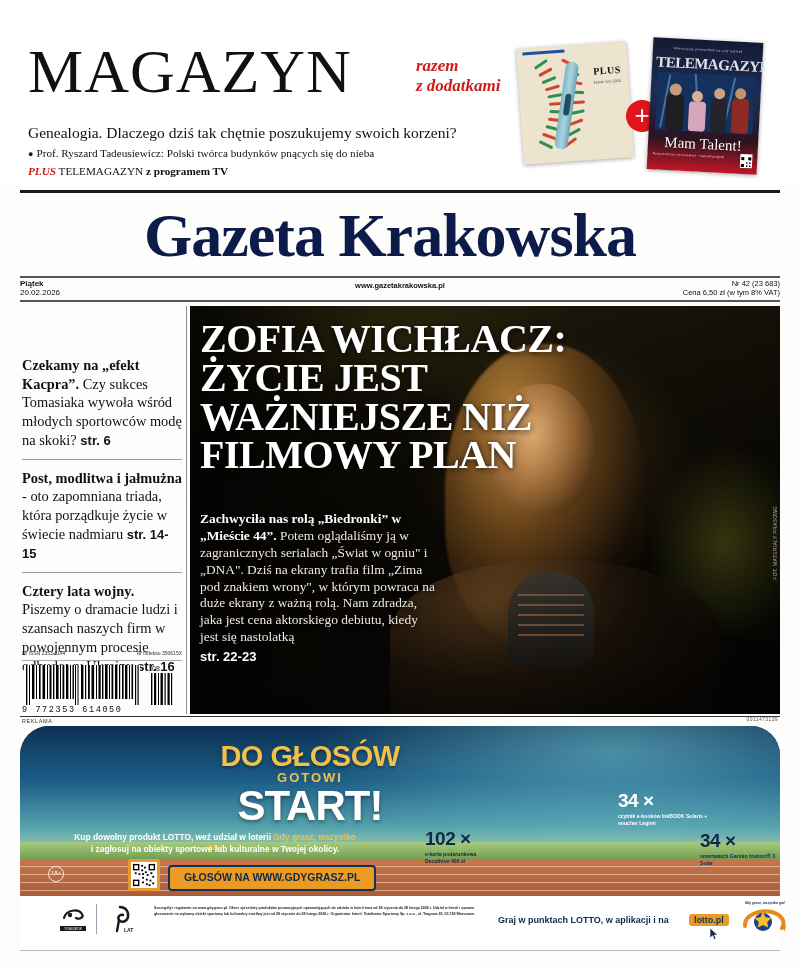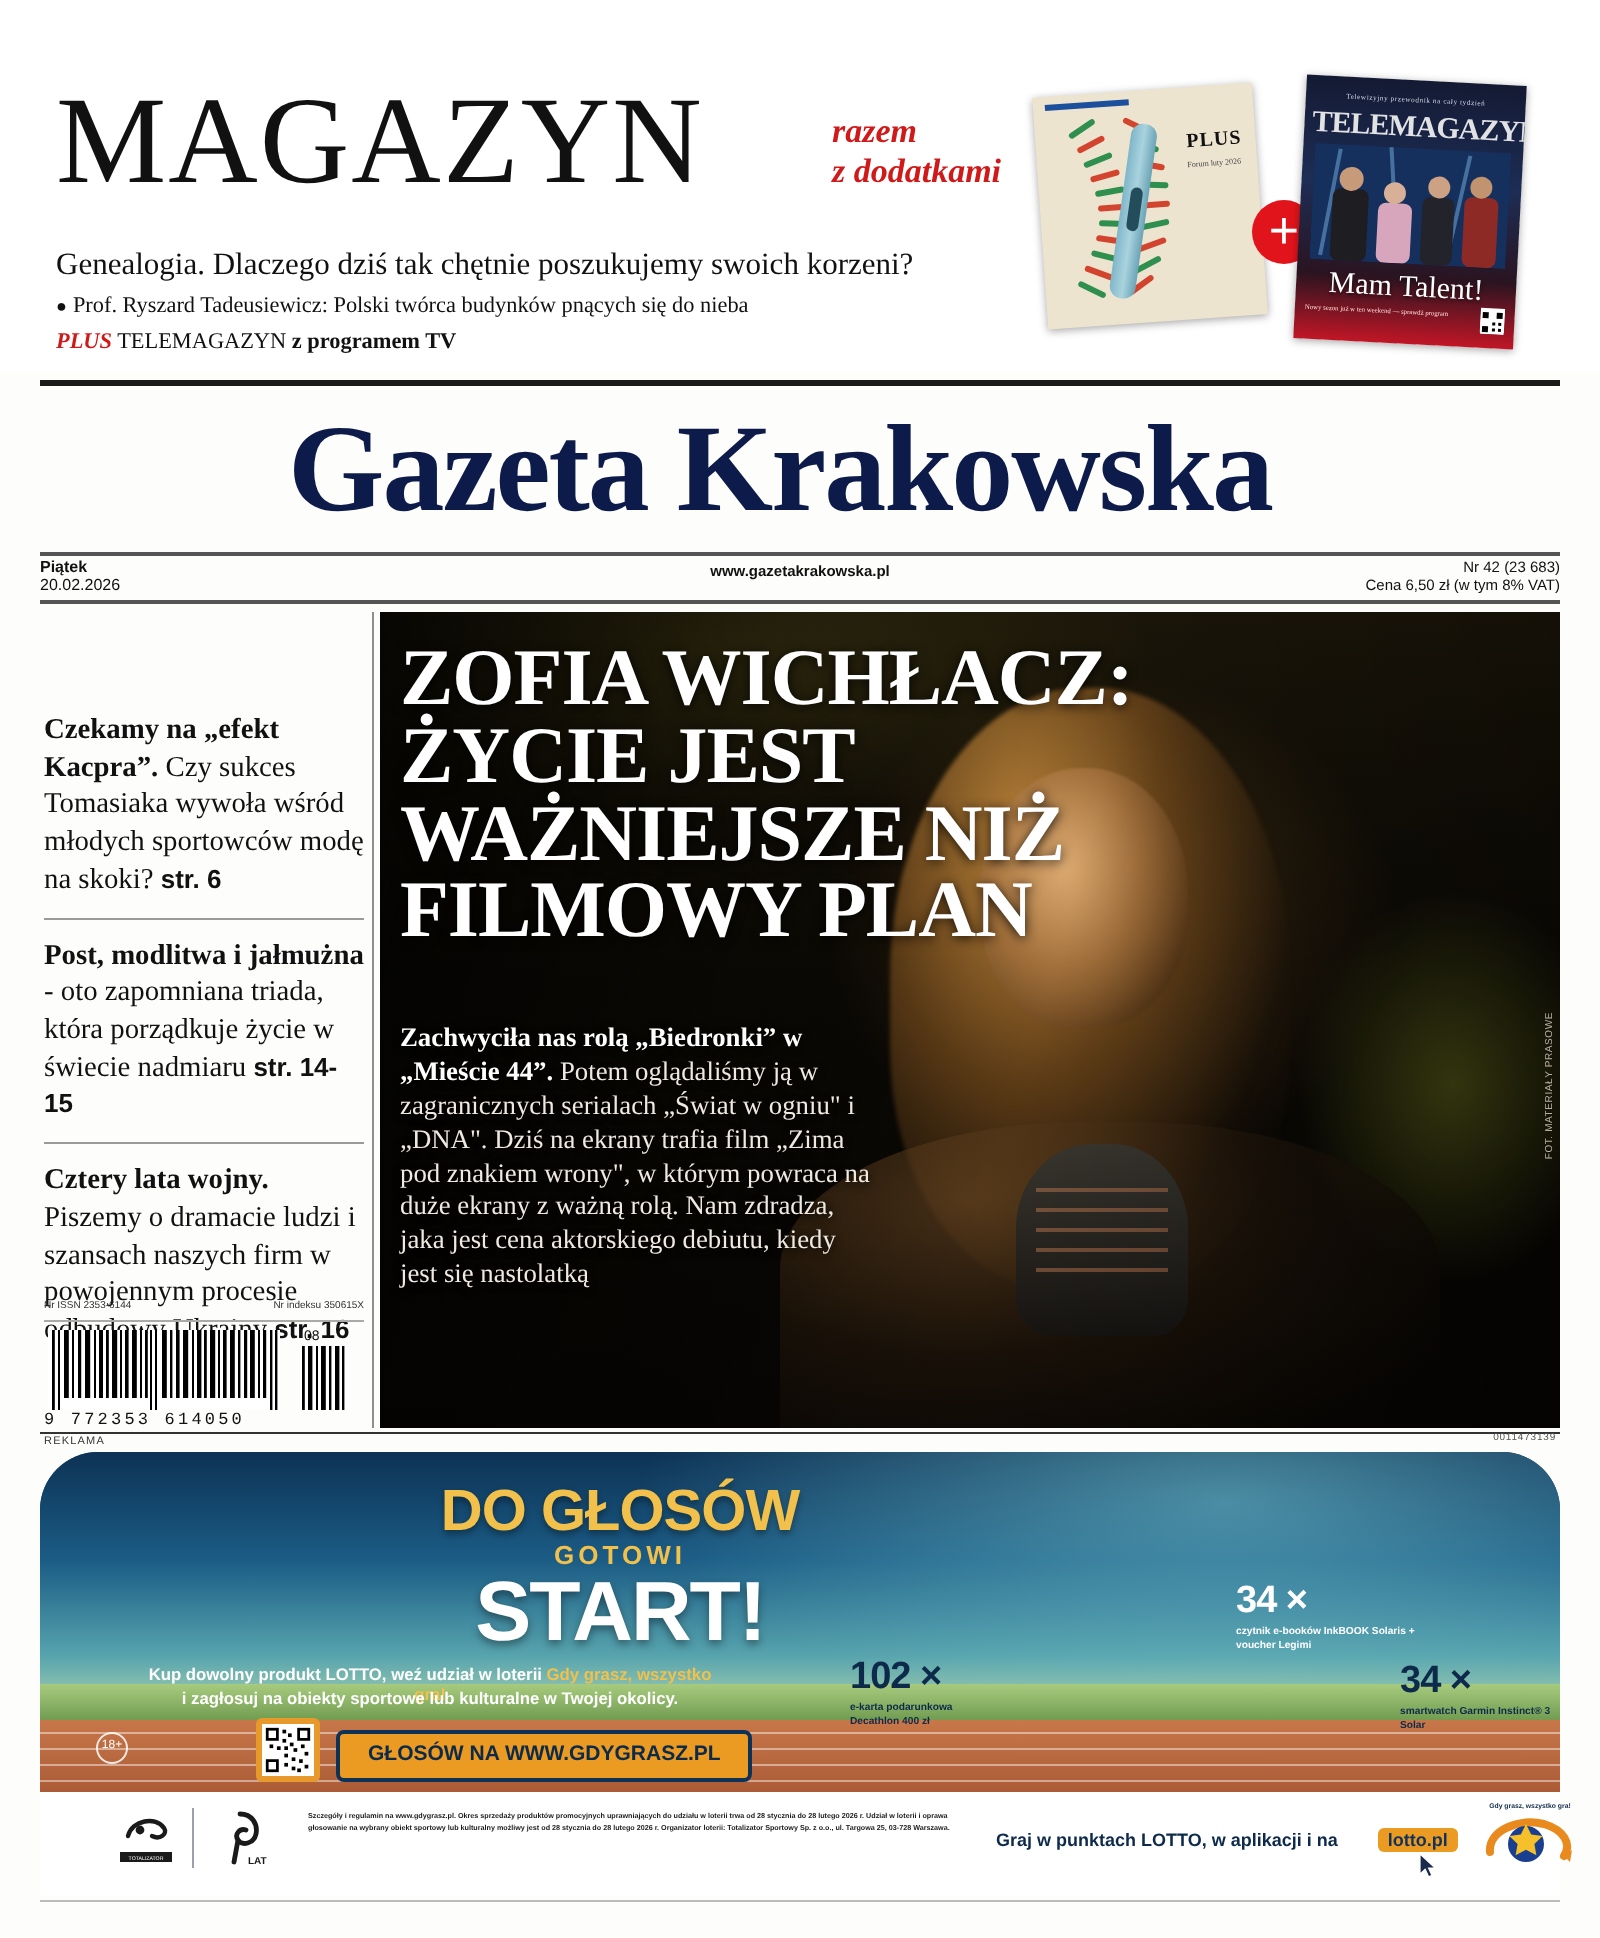--- a/index.html
+++ b/index.html
@@ -504,20 +504,21 @@
         <i style="top:42px"></i>
         <i style="top:52px"></i>
         <i style="top:62px"></i>
     </div>
     <div class="gloss"></div>
 
     <div id="headline">ZOFIA WICHŁACZ: ŻYCIE JEST WAŻNIEJSZE NIŻ FILMOWY PLAN</div>
 
     <div id="lede">
       <b>Zachwyciła nas rolą „Biedronki” w „Mieście 44”.</b><span> Potem oglądaliśmy ją w zagranicznych serialach „Świat w ogniu" i „DNA". Dziś na ekrany trafia film „Zima pod znakiem wrony", w którym powraca na duże ekrany z ważną rolą. Nam zdradza, jaka jest cena aktorskiego debiutu, kiedy jest się nastolatką</span>
+      <span class="pg">str. 22-23</span>
     </div>
 
     <div id="photo-credit">FOT. MATERIAŁY PRASOWE</div>
   </div>
 
   <div class="rule" id="ad-rule"></div>
   <div id="ad-label">REKLAMA</div>
   <div id="ad-code">0011473139</div>
 
   <div id="ad">

